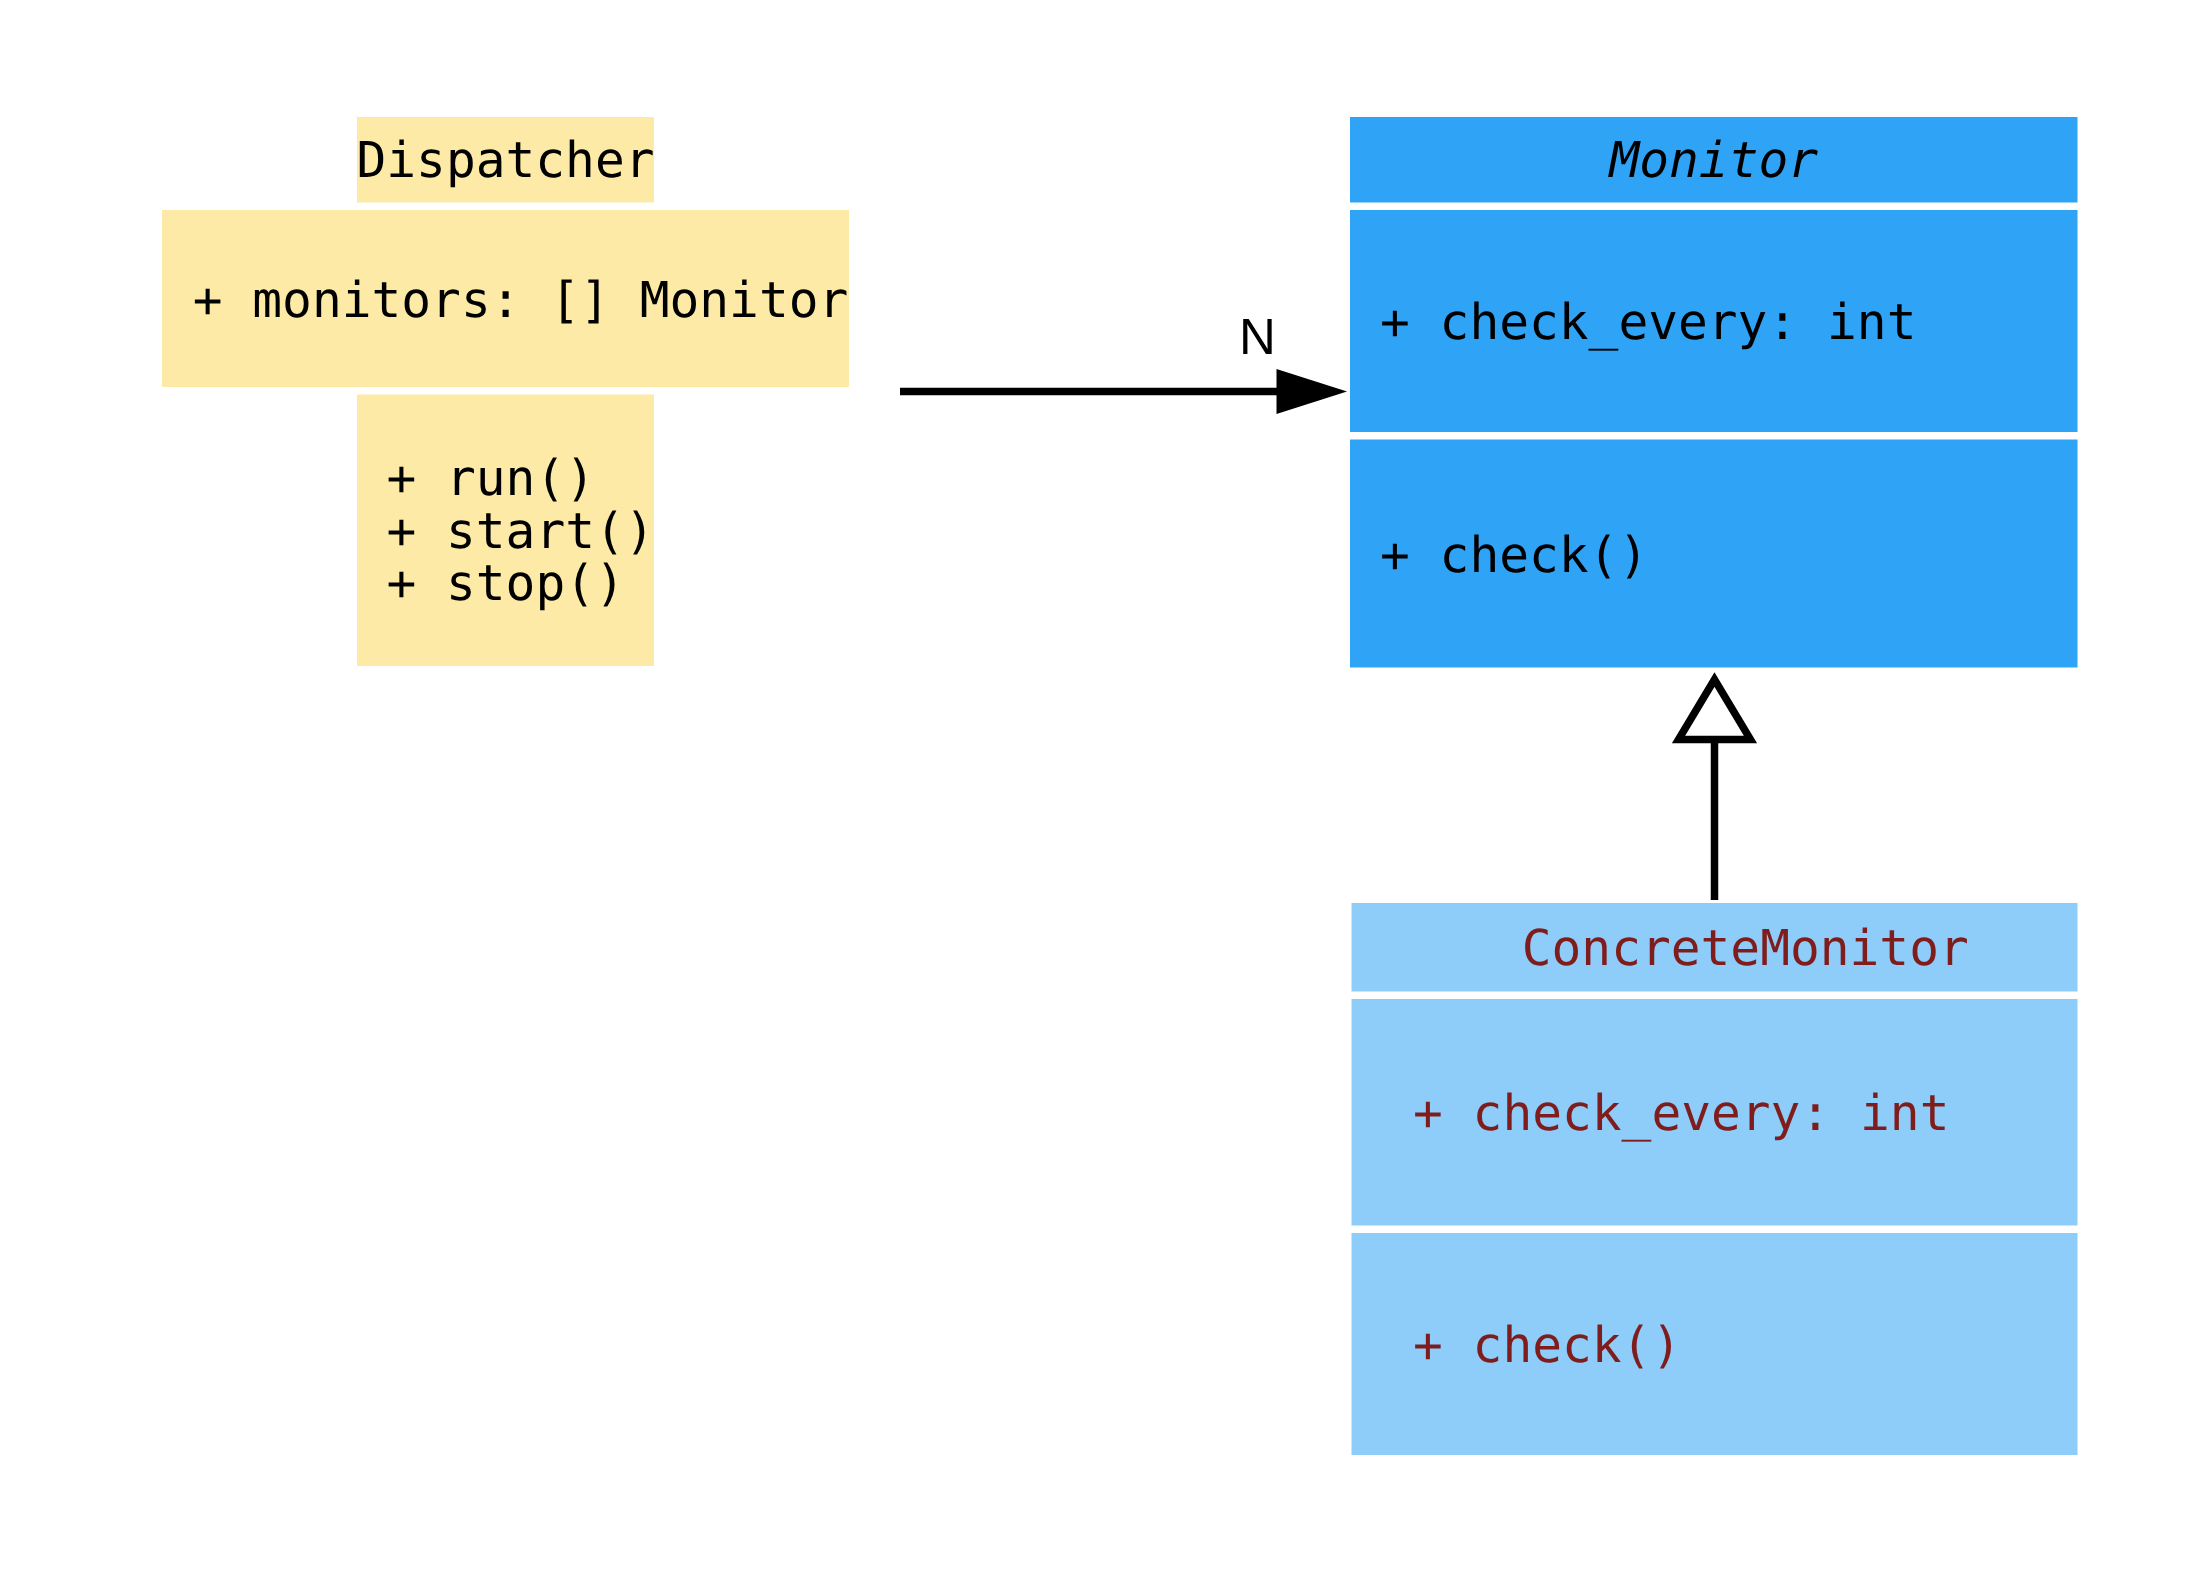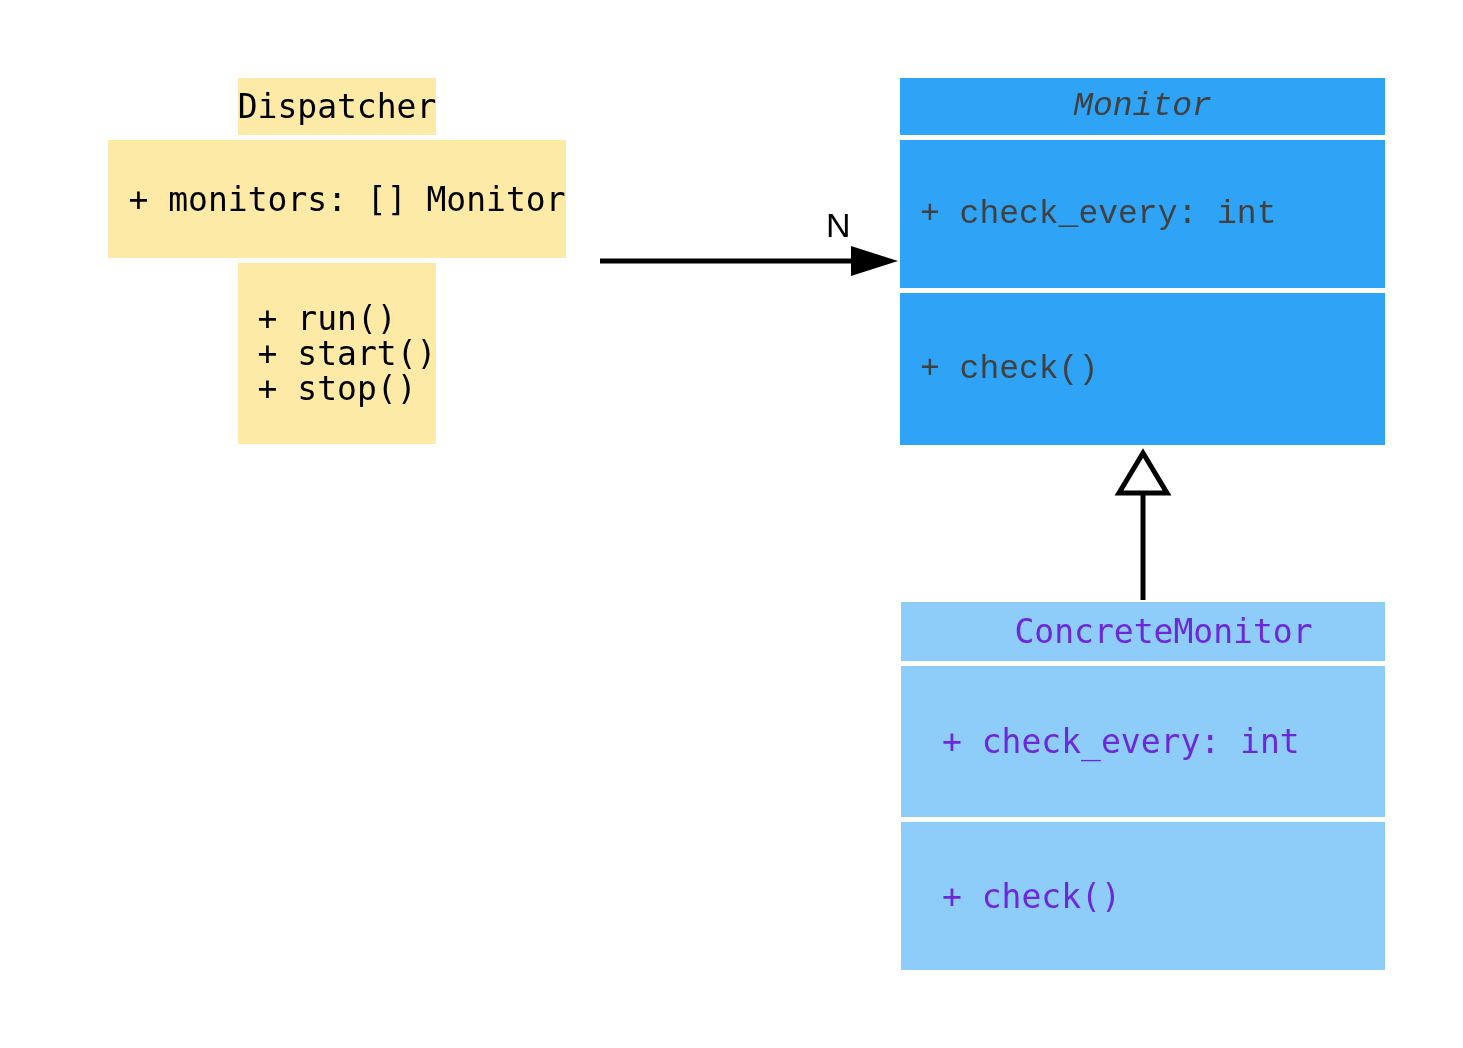--- a/index.html
+++ b/index.html
@@ -39,27 +39,27 @@
     padding-left: 20px;
   }
   
   .dispatcher { left: 77px; top: 78px; width: 520px; height: 366px; align-items: center; }
   .dispatcher .sec { background: #FCEAA6; color: #000000; }
   .dispatcher .header  { height: 57px; }
   .dispatcher .attrs   { height: 118px; }
   .dispatcher .methods { height: 181px; }
   
   .monitor { left: 900px; top: 78px; width: 485px; height: 367px; }
-  .monitor .sec { background: #2FA3F6; color: #404040; font-family: Liberation Mono, monospace; }
+  .monitor .sec { background: #2FA3F6; color: #000000; }
   .monitor .header  { height: 57px; font-style: italic; }
   .monitor .attrs   { height: 148px; }
   .monitor .methods { height: 152px; }
   
   .concrete-monitor { left: 901px; top: 602px; width: 484px; height: 368px; }
-  .concrete-monitor .sec { background: #8ECDF9; color: #6d28d9; padding-left: 41px; }
+  .concrete-monitor .sec { background: #8ECDF9; color: #7f1d1d; padding-left: 41px; }
   .concrete-monitor .header  { height: 59px; }
   .concrete-monitor .attrs   { height: 151px; }
   .concrete-monitor .methods { height: 148px; }
 
   .arrows {
     position: absolute;
     left: 0;
     top: 0;
     pointer-events: none;
   }

